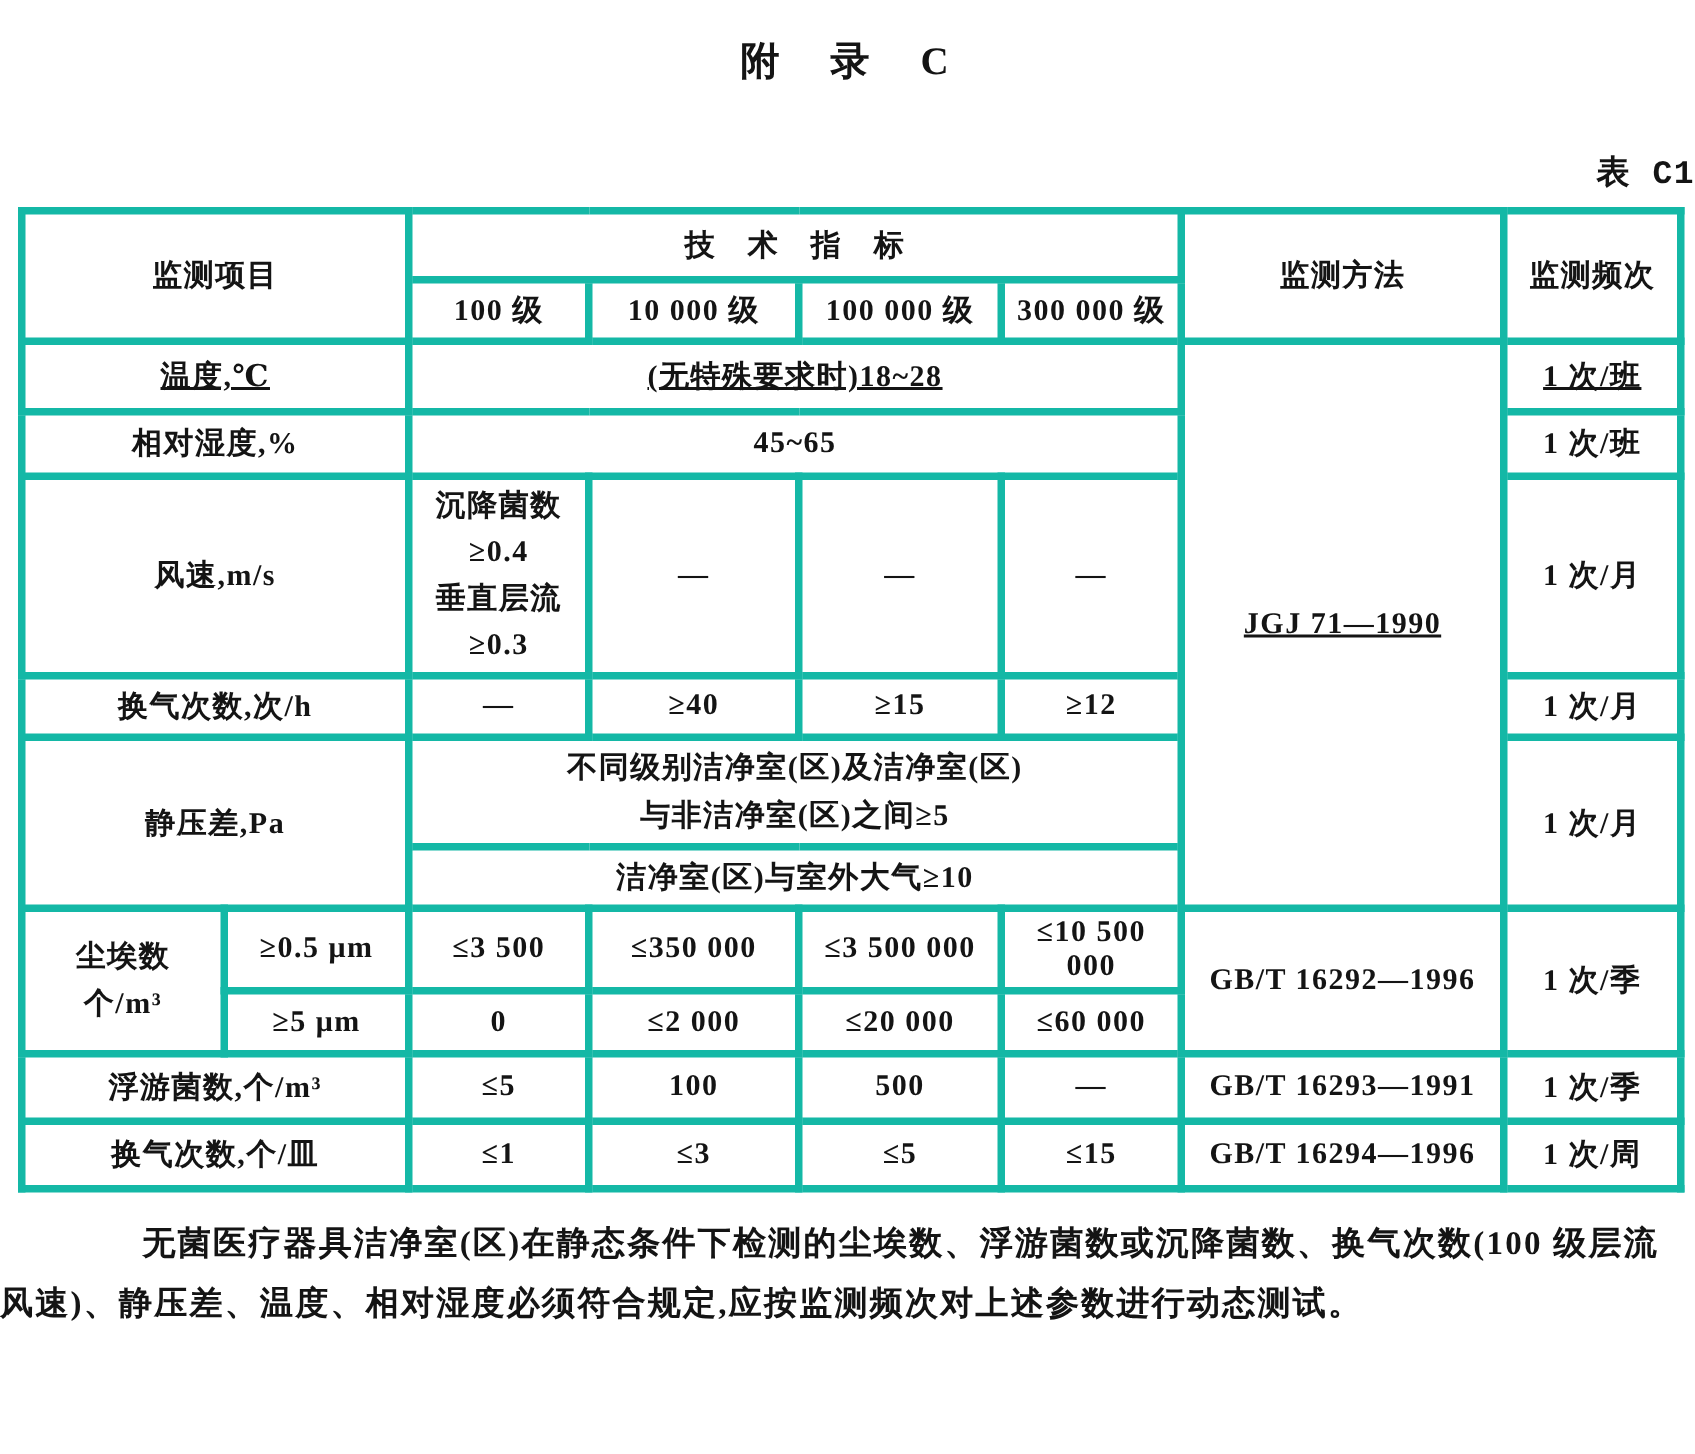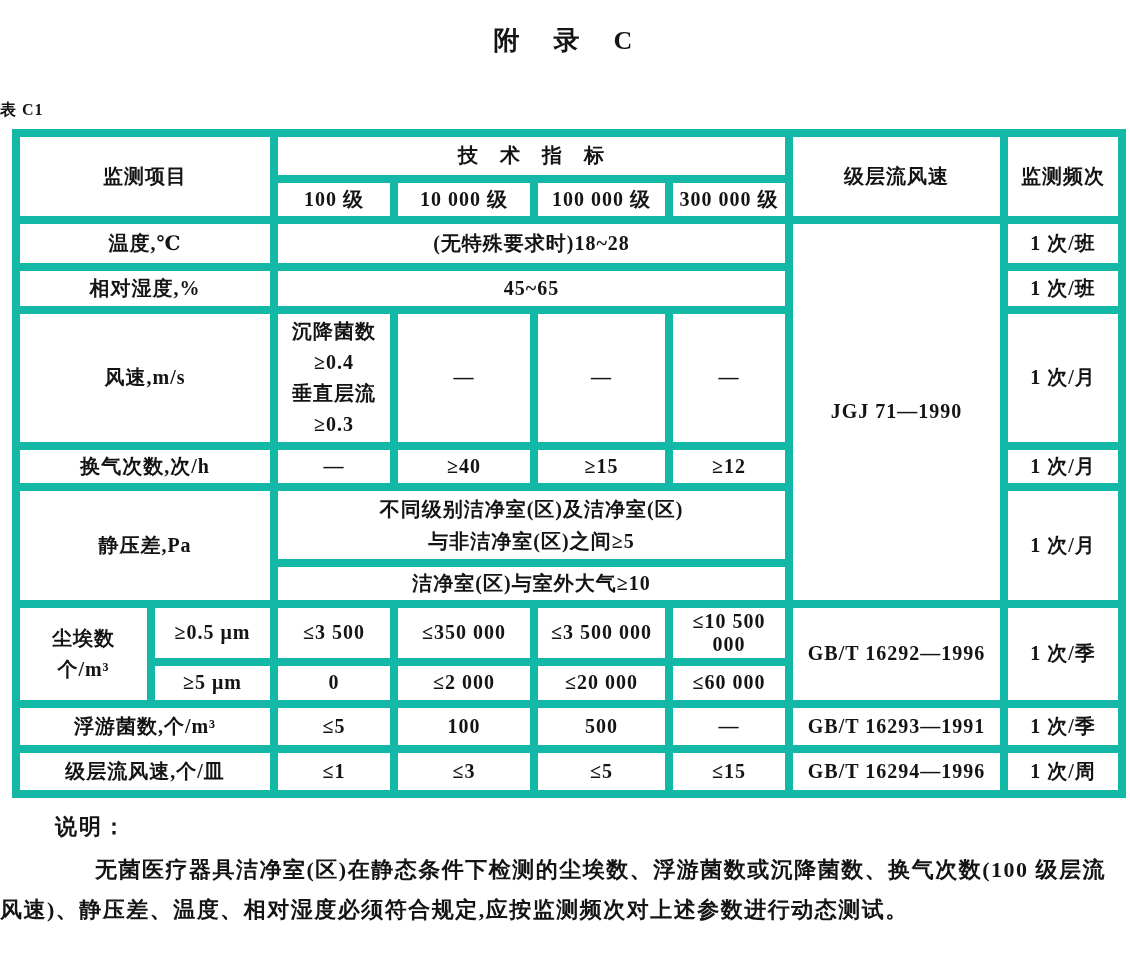--- a/index.html
+++ b/index.html
@@ -17,40 +17,40 @@
   .appendix-title {
     font-size: 26px; font-weight: bold; letter-spacing: 4px; line-height: 1.3;
   }
   .appendix-subtitle {
     font-size: 22px; font-weight: bold; margin-top: 10px; letter-spacing: 2px;
   }
   .doc-title {
     font-size: 23px; font-weight: bold; margin-top: 12px; letter-spacing: 2px;
   }
   .table-caption {
-    text-align: left; font-size: 16px; font-weight: bold;
-    margin-top: 42px; margin-bottom: 8px; letter-spacing: 1px;
+    text-align: right; font-size: 22px; font-weight: bold;
+    margin-top: 42px; margin-bottom: 8px; letter-spacing: 1px; font-family: Liberation Mono, monospace;
   }
 
   table.spec {
     border-collapse: collapse; table-layout: fixed;
     width: 1106px; margin-left: 12px;
     border: 3px solid #141414;
   }
   table.spec th, table.spec td {
-    border: 8px solid #14b8a6;
+    border: 5px solid #14b8a6;
     text-align: center; vertical-align: middle;
     font-size: 20px; font-weight: bold;
     padding: 2px 3px;
     letter-spacing: 1px;
     overflow: hidden;
   }
   tr.h1 { height: 46px; }
   tr.h2 { height: 41px; }
-  tr.r-temp { height: 47px; }
+  tr.r-temp { height: 47px; text-decoration: underline; }
   tr.r-hum  { height: 43px; }
   tr.r-wind { height: 127px; }
   tr.r-air  { height: 41px; }
   tr.r-pa1  { height: 69px; }
   tr.r-pa2  { height: 41px; }
   tr.r-du1  { height: 40px; }
   tr.r-du2  { height: 42px; }
   tr.r-flt  { height: 45px; }
   tr.r-set  { height: 45px; }
 
@@ -90,21 +90,21 @@
       <col style="width:135px">
         <col style="width:120px">
       <col style="width:215px">
         <col style="width:118px">
     </colgroup>
     <tbody>
 
       <tr class="h1">
         <th colspan="2" rowspan="2">监测项目</th>
         <th colspan="4">技　术　指　标</th>
-        <th rowspan="2">级层流风速</th>
+        <th rowspan="2">监测方法</th>
         <th rowspan="2">监测频次</th>
       </tr>
       <tr class="h2">
         <th>100 级</th>
         <th>10 000 级</th>
         <th>100 000 级</th>
         <th>300 000 级</th>
       </tr>
 
       <tr class="r-temp">
@@ -180,29 +180,28 @@
         <td colspan="2">浮游菌数,个/m³</td>
         <td>≤5</td>
         <td>100</td>
         <td>500</td>
         <td>—</td>
         <td>GB/T 16293—1991</td>
         <td>1 次/季</td>
       </tr>
 
       <tr class="r-set">
-        <td colspan="2">级层流风速,个/皿</td>
+        <td colspan="2">换气次数,个/皿</td>
         <td>≤1</td>
         <td>≤3</td>
         <td>≤5</td>
         <td>≤15</td>
         <td>GB/T 16294—1996</td>
         <td>1 次/周</td>
       </tr>
     </tbody>
   </table>
 
   <div class="note-block">
-    <div class="note-label">说明：</div>
     <p class="note-text">无菌医疗器具洁净室(区)在静态条件下检测的尘埃数、浮游菌数或沉降菌数、换气次数(100 级层流风速)、静压差、温度、相对湿度必须符合规定,应按监测频次对上述参数进行动态测试。</p>
   </div>
 
 </div>
 
 </body></html>

